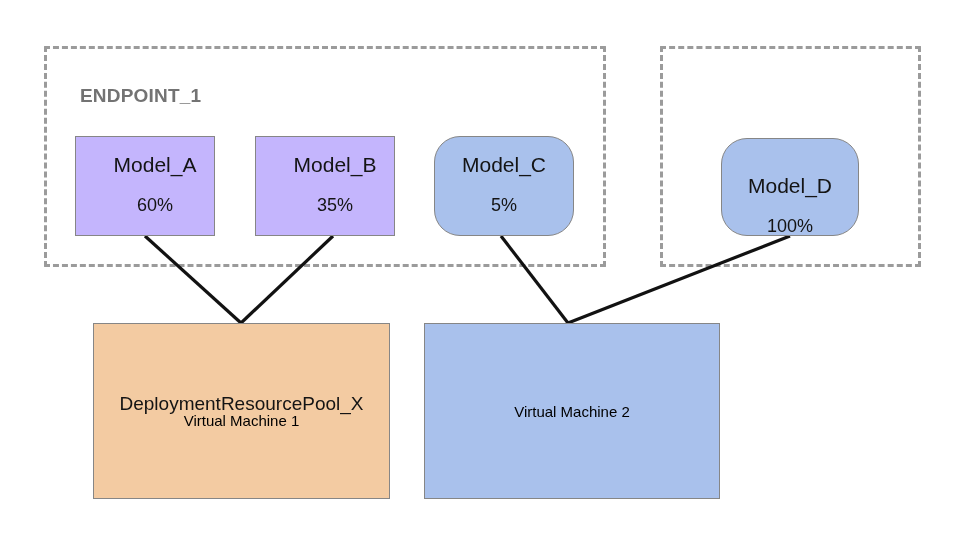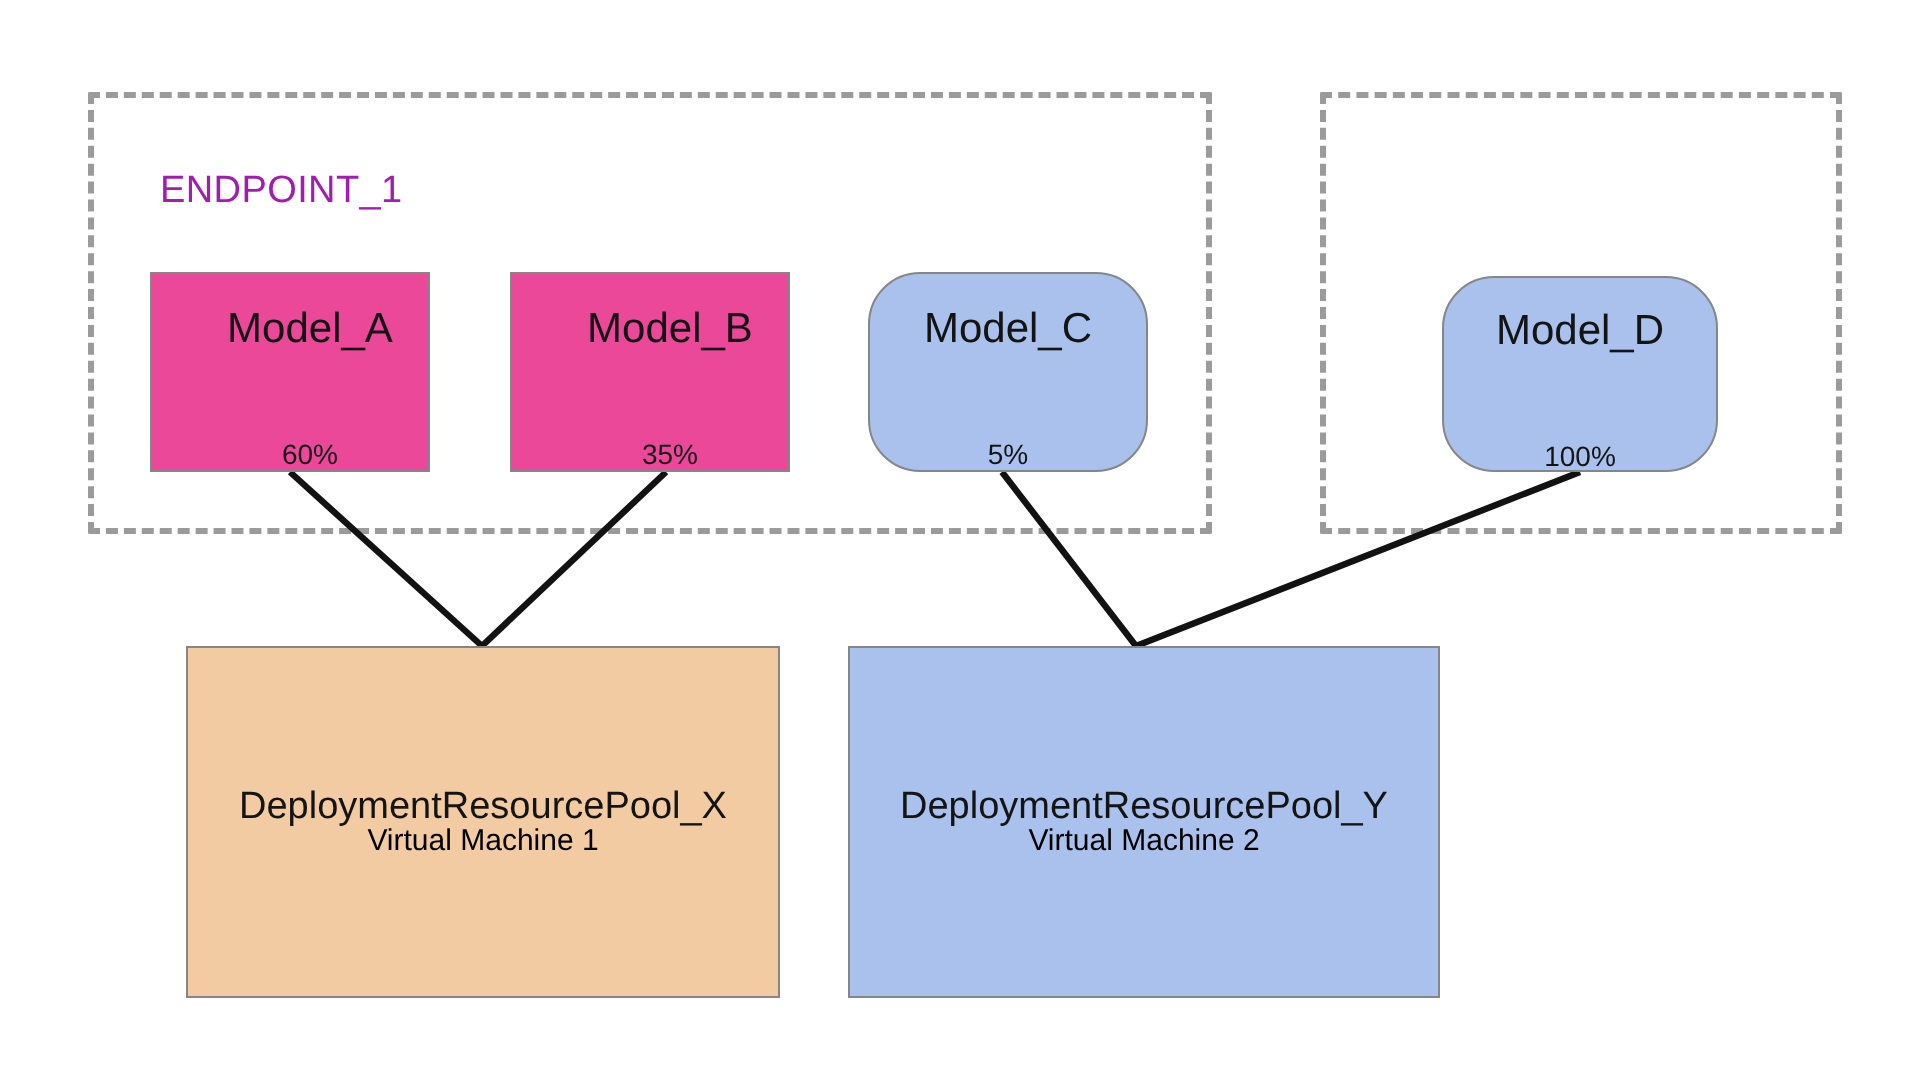--- a/index.html
+++ b/index.html
@@ -26,52 +26,52 @@
   
   .endpoint-group {
     position: absolute;
     box-sizing: border-box;
     border: 3px dashed #9b9b9b;
     background: transparent;
     border-radius: 1px;
   }
   .endpoint-label {
     position: absolute;
-    font-weight: normal;
+    font-weight: bold;
     font-size: 19px;
     letter-spacing: 0.2px;
-    color: #a21caf;
+    color: #737373;
     white-space: nowrap;
     line-height: 1;
   }
 
   
   .model-box {
     position: absolute;
     box-sizing: border-box;
     border: 1.5px solid #868686;
     display: flex;
     flex-direction: column;
     align-items: center;
     justify-content: flex-start;
   }
-  .model-box.orange { background: #ec4899; padding-left: 20px; }
+  .model-box.orange { background: #c4b5fd; padding-left: 20px; }
   .model-box.blue   { background: #a9c1ec; border-radius: 26px; }
 
   .model-name {
     font-size: 21px;
     line-height: 1;
     margin-top: 17px;
     color: #141414;
     white-space: nowrap;
   }
   .model-pct {
-    font-size: 14px;
+    font-size: 18px;
     line-height: 1;
-    margin-top: 45px;
+    margin-top: 21px;
     color: #141414;
     white-space: nowrap;
   }
 
   
   .pool-box {
     position: absolute;
     box-sizing: border-box;
     border: 1.5px solid #868686;
     display: flex;
@@ -145,17 +145,16 @@
     <div class="model-name">Model_D</div>
     <div class="model-pct">100%</div>
   </div>
 
   <div class="pool-box orange" id="pb-0" style="left: 93px; top: 323px; width: 297px; height: 176px;">
     <div class="pool-name">DeploymentResourcePool_X</div>
     <div class="pool-sub">Virtual Machine 1</div>
   </div>
 
   <div class="pool-box blue" id="pb-1" style="left: 424px; top: 323px; width: 296px; height: 176px;">
-    <div class="pool-name">DeploymentResourcePool_Y</div>
     <div class="pool-sub">Virtual Machine 2</div>
   </div>
 
 </div>
 
 </body></html>

